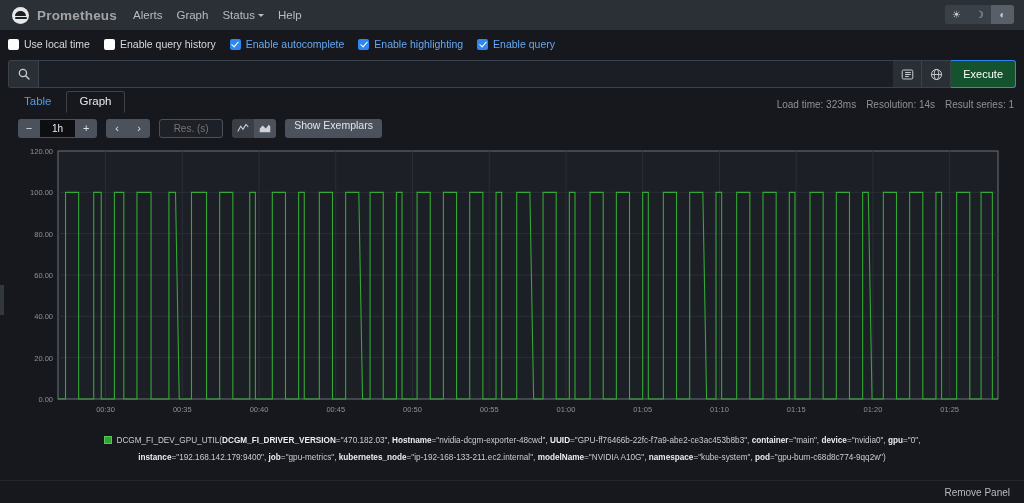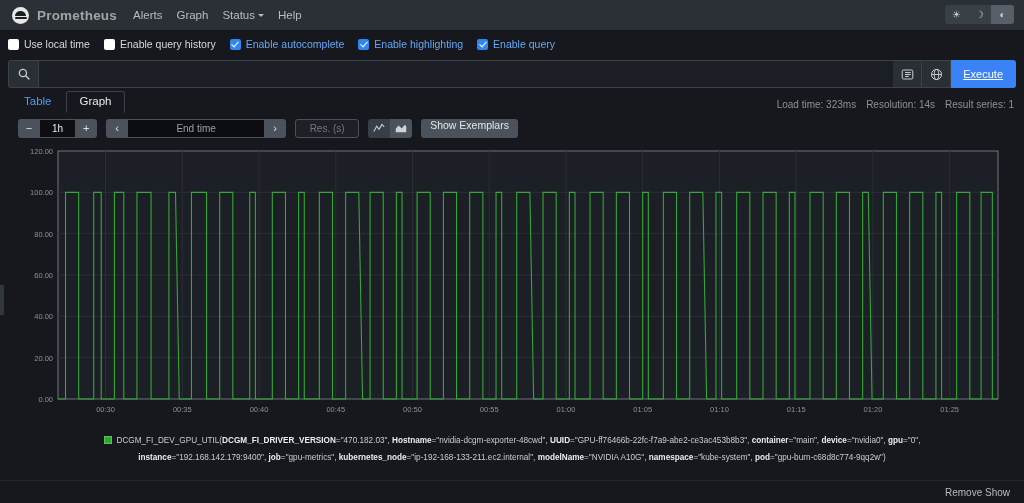--- a/index.html
+++ b/index.html
@@ -163,30 +163,29 @@
   .qbtn {
     width: 29px;
     background: #2a2f36;
     border: 1px solid #3c424b;
     border-left: none;
     display: flex; align-items: center; justify-content: center;
     color: #d0d3d7;
     cursor: pointer;
   }
   .exec-btn {
-    background: #3b82f6;
+    background: #14532d;
     color: #fff;
     border: 1px solid #2e86f0;
     border-left: none;
     border-radius: 0 3px 3px 0;
     font-size: 11px;
     padding: 0 12px;
     display: flex; align-items: center;
     cursor: pointer;
-    text-decoration: underline;
   }
 
   
   .tabrow {
     display: flex;
     align-items: flex-end;
     padding: 6px 0 0 10px;
     position: relative;
     height: 25px;
   }
@@ -422,21 +421,20 @@
 
 <div class="controls">
   <div class="grp">
     <div class="gbtn">−</div>
     <div class="range-val">1h</div>
     <div class="gbtn">+</div>
   </div>
 
   <div class="grp">
     <div class="gbtn">‹</div>
-    <div class="endtime">End time</div>
     <div class="gbtn">›</div>
   </div>
 
   <input class="res-input" placeholder="Res. (s)" style="">
 
   <div class="icon-toggle">
     <div class="sel">
       <svg width="12" height="11" viewBox="0 0 16 14">
           <polyline points="1,11 5,4 8,8 12,1.5 15,5" fill="none" stroke="#cfd3d8" stroke-width="1.4"></polyline>
         </svg>
@@ -494,14 +492,14 @@
     </svg>
 </div>
 
 <div class="legend">
   <span class="legend-swatch"></span><span class="legend-text" id="legend-text">DCGM_FI_DEV_GPU_UTIL(<b>DCGM_FI_DRIVER_VERSION</b>="470.182.03", <b>Hostname</b>="nvidia-dcgm-exporter-48cwd", <b>UUID</b>="GPU-ff76466b-22fc-f7a9-abe2-ce3ac453b8b3", <b>container</b>="main", <b>device</b>="nvidia0", <b>gpu</b>="0", <b>instance</b>="192.168.142.179:9400", <b>job</b>="gpu-metrics", <b>kubernetes_node</b>="ip-192-168-133-211.ec2.internal", <b>modelName</b>="NVIDIA A10G", <b>namespace</b>="kube-system", <b>pod</b>="gpu-burn-c68d8c774-9qq2w")</span>
 </div>
 
 <div class="sidebar-nub"></div>
 
 <div class="footer">
-  <span class="remove-panel">Remove Show</span>
+  <span class="remove-panel">Remove Panel</span>
 </div>
 
 </body></html>

